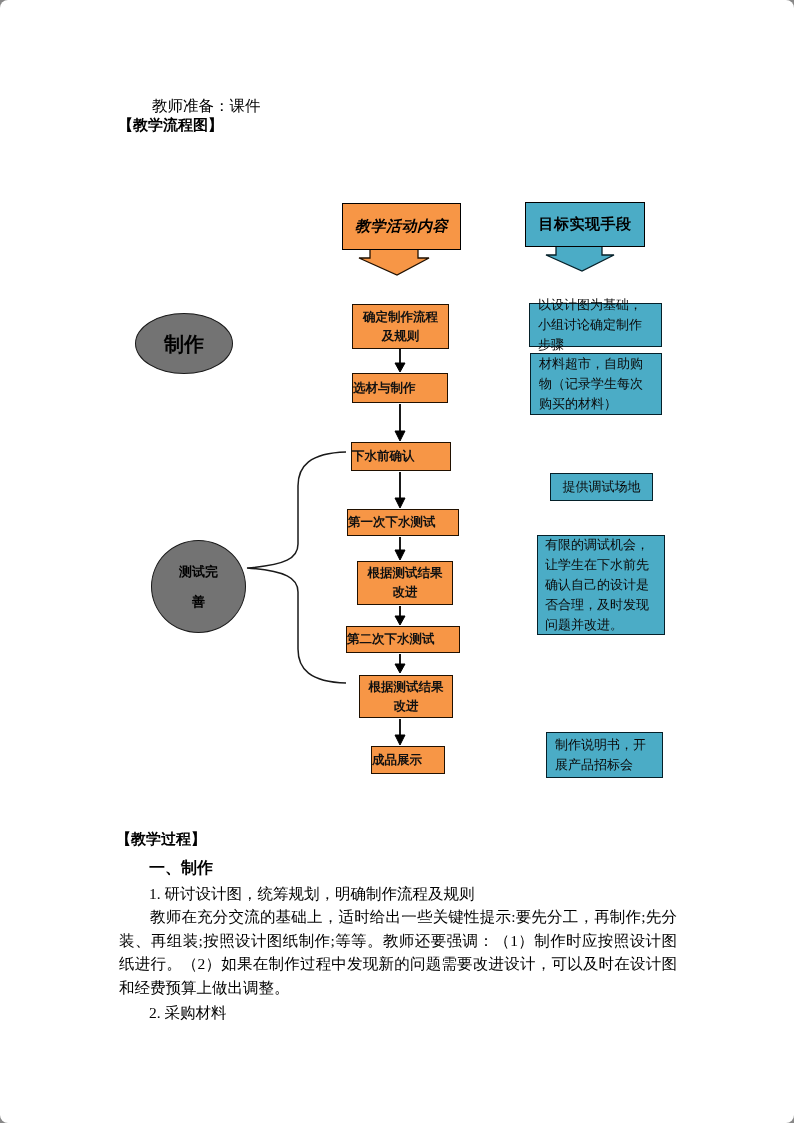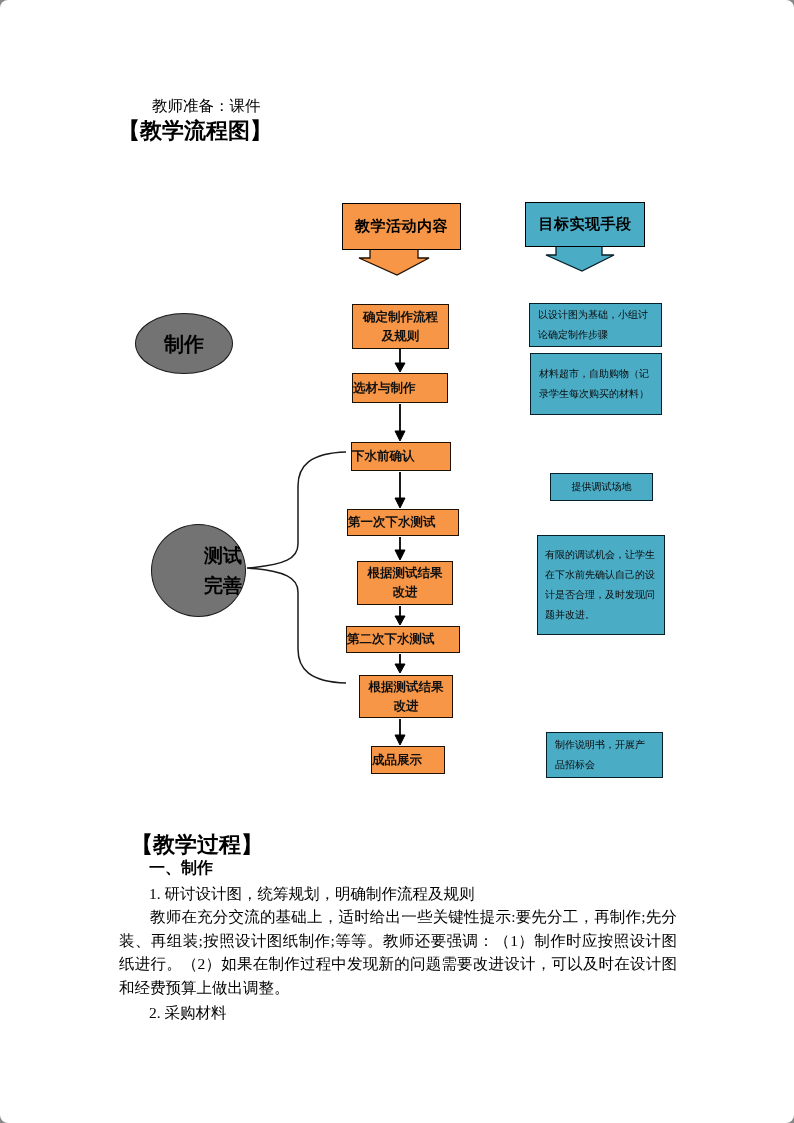--- a/index.html
+++ b/index.html
@@ -3,21 +3,21 @@
 <meta charset="utf-8">
 <style>
   html,body{margin:0;padding:0;background:#888;}
   .page{
     position:relative;width:794px;height:1123px;background:#ffffff;
     margin:0 auto;overflow:hidden;
     font-family:"Liberation Serif","DejaVu Serif",serif;color:#000;border-radius:8px;
   }
   .abs{position:absolute;}
   .doc-text{font-size:15.5px;line-height:23.5px;white-space:nowrap;}
-  .doc-heading{font-size:22px;font-weight:bold;white-space:nowrap;}
+  .doc-heading{font-size:15px;font-weight:bold;white-space:nowrap;}
   .doc-sub{font-size:16px;font-weight:bold;white-space:nowrap;}
   .doc-para{
     width:558px;font-size:15.5px;line-height:23.6px;
     text-align:justify;text-indent:31px;white-space:normal;
     line-break:strict;
   }
   .svg-layer{position:absolute;left:0;top:0;z-index:1;pointer-events:none;}
 
   .callout{
     z-index:2;display:flex;align-items:center;justify-content:center;
@@ -28,21 +28,21 @@
     z-index:2;display:flex;align-items:center;
     background:#F79646;border:1px solid #201000;
     font-family:"Liberation Sans","DejaVu Sans",sans-serif;
     font-size:12.5px;font-weight:600;color:#111;
     text-align:center;line-height:19px;box-sizing:border-box;
   }
   .method{
     z-index:2;display:flex;align-items:center;
     background:#4BACC6;border:1px solid #052029;
     font-family:"Liberation Sans","DejaVu Sans",sans-serif;
-    font-size:10px;color:#0a0a0a;line-height:20px;
+    font-size:13px;color:#0a0a0a;line-height:20px;
     box-sizing:border-box;text-align:left;line-break:strict;
   }
   .method.center{justify-content:center;text-align:center;}
   .stage{
     z-index:2;display:flex;align-items:center;justify-content:center;
     background:#737373;border:1.5px solid #1a1a1a;border-radius:50%;
     font-weight:bold;font-size:20px;text-align:center;line-height:30px;
     box-sizing:border-box;
   }
   .stage .inner{display:block;}
@@ -89,31 +89,31 @@
       <g>
         <line x1="400" y1="719" x2="400" y2="736"></line>
           <polygon points="395,735 405,735 400,745" stroke-width="1"></polygon>
       </g>
     </g>
 
     <path d="M346,452 C310,453 298,466 298,486 L298,544 C298,558 286,565 247,568
          C286,571 298,578 298,592 L298,649 C298,669 310,682 346,683" fill="none" stroke="#1a1a1a" stroke-width="1.5"></path>
   </svg>
 
-  <div class="abs callout" style="left:342px;top:203px;width:117px;height:45px;background:#F79646;">
+  <div class="abs callout" style="left:342px;top:203px;width:117px;height:45px;background:#F79646;font-style:italic;">
     <span>教学活动内容</span>
   </div>
   <div class="abs callout" style="left:525px;top:202px;width:118px;height:43px;background:#4BACC6;">
     <span>目标实现手段</span>
   </div>
 
   <div class="abs stage" style="left:135px;top:313px;width:98px;height:61px;">
     <span class="inner">制作</span>
   </div>
-  <div class="abs stage" style="left:151px;top:524px;width:95px;height:93px;font-size:19px;justify-content:flex-end;">
+  <div class="abs stage" style="left:151px;top:540px;width:95px;height:93px;font-size:13px;">
     <span class="inner" style="width:44px;">测试完善</span>
   </div>
 
   <div class="abs step" style="left:352px;top:304px;width:97px;height:45px;padding:0 5px;">
     <span>确定制作流程及规则</span>
   </div>
   <div class="abs step" style="left:352px;top:373px;width:96px;height:30px;">
     <span>选材与制作</span>
   </div>
   <div class="abs step" style="left:351px;top:442px;width:100px;height:29px;">
@@ -144,19 +144,19 @@
   <div class="abs method center" style="left:550px;top:473px;width:103px;height:28px;">
     <span>提供调试场地</span>
   </div>
   <div class="abs method" style="left:537px;top:535px;width:128px;height:100px;padding:2px 7px;">
     <span>有限的调试机会，让学生在下水前先确认自己的设计是否合理，及时发现问题并改进。</span>
   </div>
   <div class="abs method" style="left:546px;top:732px;width:117px;height:46px;padding:2px 8px;">
     <span>制作说明书，开展产品招标会</span>
   </div>
 
-  <div class="abs doc-heading" style="left:131px;top:830px;">【教学过程】</div>
+  <div class="abs doc-heading" style="left:116px;top:830px;">【教学过程】</div>
   <div class="abs doc-sub" style="left:149px;top:858px;">一、制作</div>
   <div class="abs doc-text" style="left:149px;top:882px;">1. 研讨设计图，统筹规划，明确制作流程及规则</div>
   <div class="abs doc-para" style="left:119px;top:905px;">教师在充分交流的基础上，适时给出一些关键性提示:要先分工，再制作;先分装、再组装;按照设计图纸制作;等等。教师还要强调：（1）制作时应按照设计图纸进行。（2）如果在制作过程中发现新的问题需要改进设计，可以及时在设计图和经费预算上做出调整。</div>
   <div class="abs doc-text" style="left:149px;top:1001px;">2. 采购材料</div>
 
 </div>
 
 </body></html>

